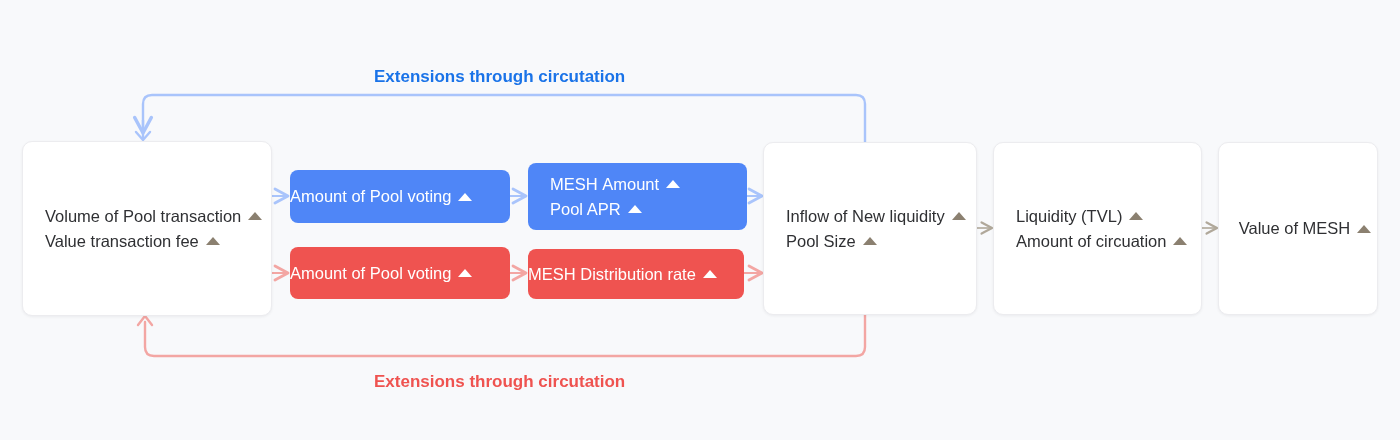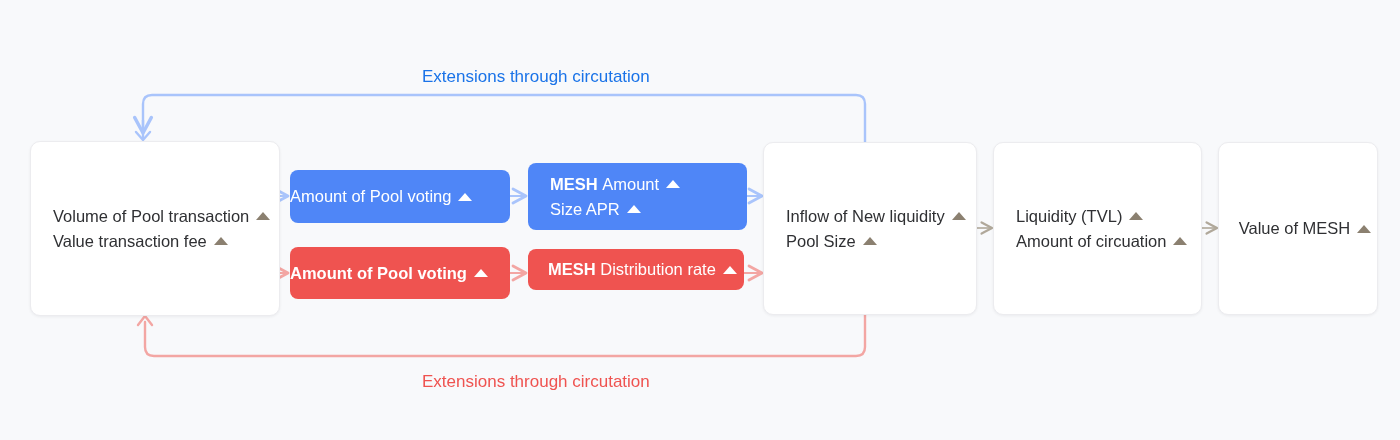--- a/index.html
+++ b/index.html
@@ -41,42 +41,41 @@
   .node.blue .line,.node.red .line{
     color:#ffffff;
     font-size:16.5px;
     line-height:25px;
     white-space:nowrap;
   }
   .node.blue.multi .line,.node.red.multi .line{
     text-align:left;
     padding-left:22px;
   }
-  .bold{font-weight:bold;}
+  .bold{font-weight:normal;}
 
   
   .tri{
     display:inline-block;
     width:0;height:0;
     margin-left:7px;
     margin-bottom:2px;
     vertical-align:middle;
     border-left:7px solid transparent;
     border-right:7px solid transparent;
     border-bottom:8px solid #8b8070;
   }
   .node.blue .tri,.node.red .tri{border-bottom-color:#ffffff;}
 
   
   .caption{
     position:absolute;
     font-size:17px;
-    font-weight:normal;
+    font-weight:bold;
     white-space:nowrap;
-    margin-left:48px;
   }
   .caption.top{color:#1a73e8;left:374px;top:67px;}
   .caption.bottom{color:#ef5350;left:374px;top:372px;}
 </style>
 </head>
 <body>
 
 <div id="canvas">
 
   <svg id="wires" viewBox="0 0 1400 440" xmlns="http://www.w3.org/2000/svg">
@@ -127,51 +126,51 @@
 
     <g>
       <path d="M865,315 L865,347 Q865,356 856,356 L154,356 Q145,356 145,347 L145,322" fill="none" stroke="#f3a6a3" stroke-width="2.4" stroke-linecap="round"></path>
       <path d="M138,325 L145,316 L152,325" fill="none" stroke="#f3a6a3" stroke-width="2.4" stroke-linecap="round" stroke-linejoin="round"></path>
     </g>
   </svg>
 
   <div class="caption top">Extensions through circutation</div>
   <div class="caption bottom">Extensions through circutation</div>
 
-  <div class="node white" style="left:30px;top:141px;width:250px;height:175px;">
+  <div class="node white" style="left:22px;top:141px;width:250px;height:175px;">
     <div class="line">
       <span>Volume of Pool transaction</span><i class="tri"></i>
     </div>
     <div class="line">
       <span>Value transaction fee</span><i class="tri"></i>
     </div>
   </div>
 
   <div class="node blue" style="left:290px;top:170px;width:220px;height:53px;">
     <div class="line">
       <span>Amount of Pool voting</span><i class="tri"></i>
     </div>
   </div>
 
   <div class="node blue multi" style="left:528px;top:163px;width:219px;height:67px;">
     <div class="line">
       <span class="bold">MESH</span><span>&nbsp;</span><span>Amount</span><i class="tri"></i>
     </div>
     <div class="line">
-      <span>Size APR</span><i class="tri"></i>
+      <span>Pool APR</span><i class="tri"></i>
     </div>
   </div>
 
   <div class="node red" style="left:290px;top:247px;width:220px;height:52px;">
     <div class="line bold">
       <span>Amount of Pool voting</span><i class="tri"></i>
     </div>
   </div>
 
-  <div class="node red" style="left:528px;top:249px;width:216px;height:41px;padding-left:20px;">
+  <div class="node red" style="left:528px;top:249px;width:216px;height:50px;">
     <div class="line">
       <span class="bold">MESH</span><span>&nbsp;</span><span>Distribution rate</span><i class="tri"></i>
     </div>
   </div>
 
   <div class="node white" style="left:993px;top:142px;width:209px;height:173px;">
     <div class="line">
       <span>Liquidity (TVL)</span><i class="tri"></i>
     </div>
     <div class="line">

